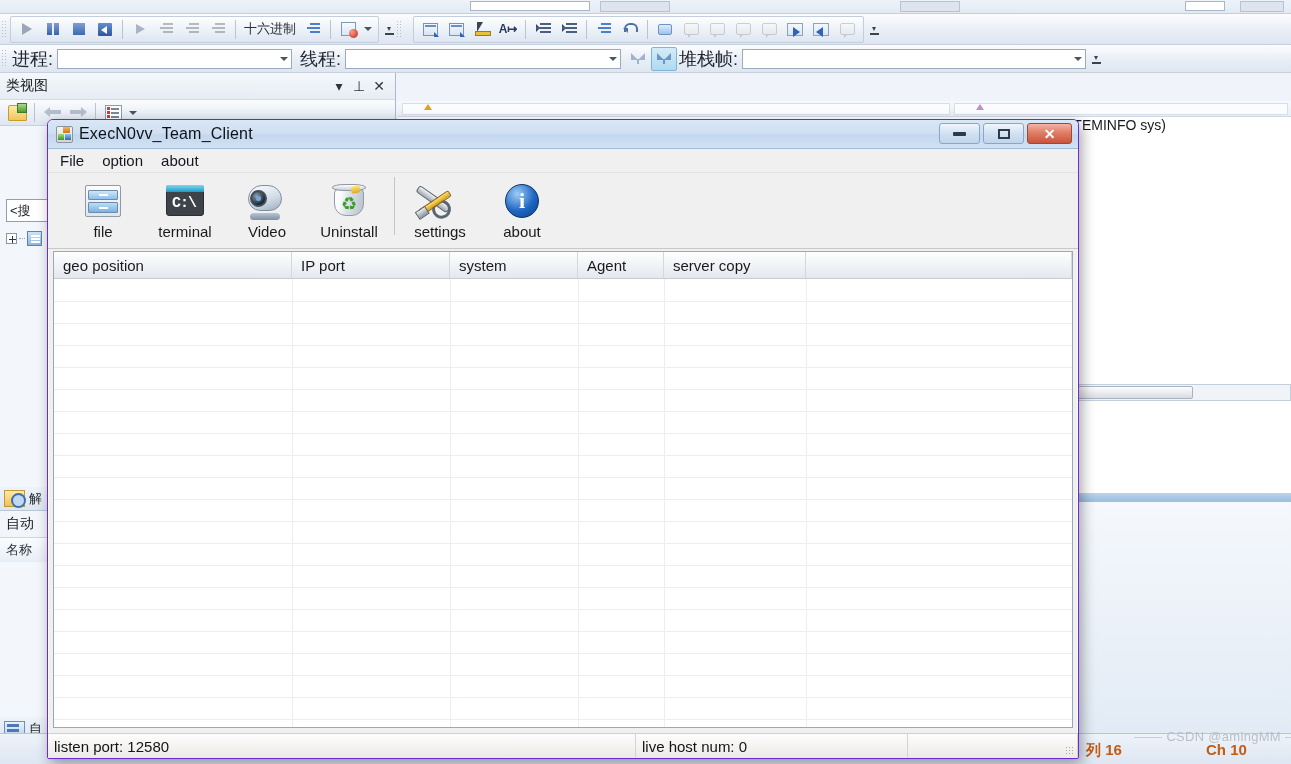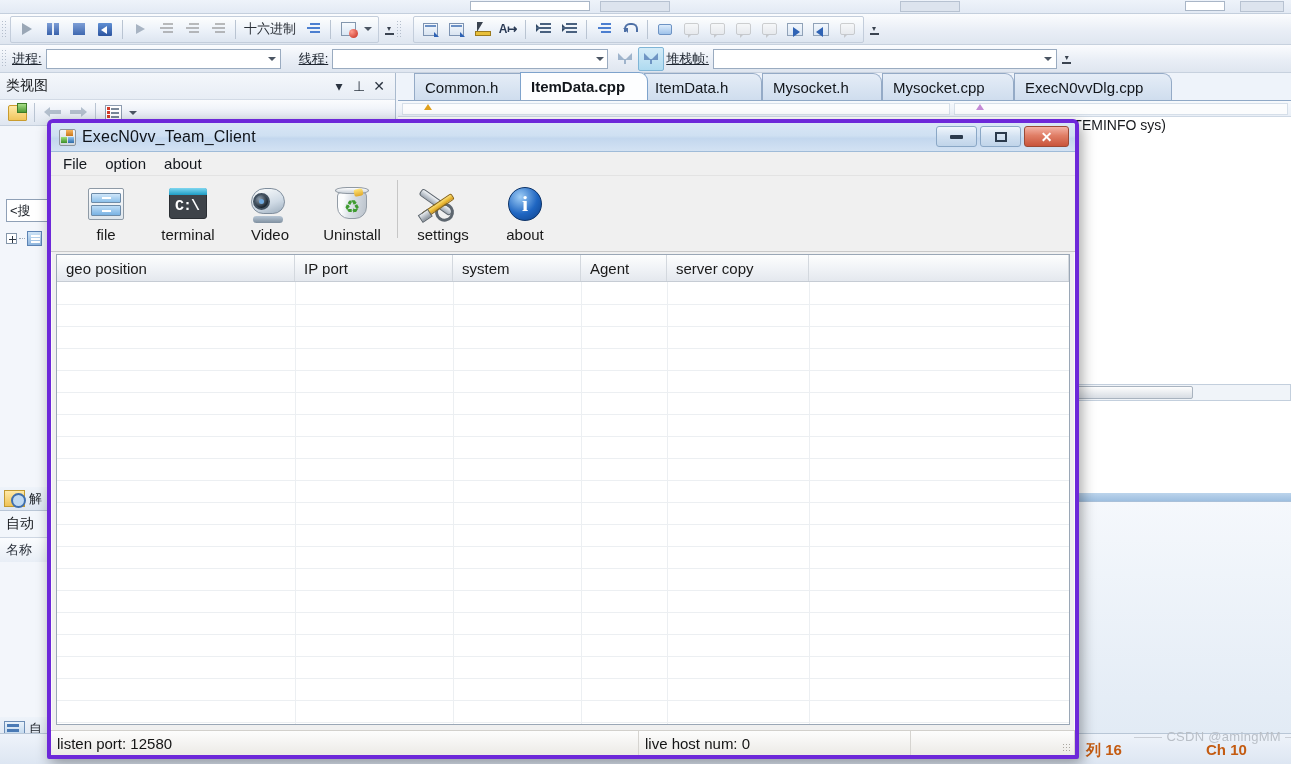--- a/index.html
+++ b/index.html
@@ -99,21 +99,21 @@
   .i-cursor:before{content:"";position:absolute;left:2px;top:0;width:0;height:0;
      border-left:6px solid #3a4350;border-top:0 solid transparent;border-bottom:10px solid transparent;}
   .i-cursor:after{content:"";position:absolute;left:0;bottom:0;width:14px;height:3px;background:#e8c03a;border:1px solid #9c7b1e;}
   .i-gridwin{width:15px;height:13px;background:linear-gradient(#f4f8fd,#d9e4f1);border:1px solid #7d93b2;position:relative;}
   .i-gridwin:after{content:"";position:absolute;left:1px;top:1px;right:1px;height:2px;background:#6a8fc4;}
   .i-gridwin:before{content:"";position:absolute;right:-2px;bottom:-2px;width:0;height:0;
      border-left:5px solid #2f63b5;border-top:5px solid transparent;}
 
   
   #tbrow2 { top: 45px; height: 28px; }
-  .lbl-cn { font-size:13px; color:#1f2630; white-space:nowrap; padding:0 4px 0 2px;text-decoration:underline;}
+  .lbl-cn { font-size:18px; color:#1f2630; white-space:nowrap; padding:0 4px 0 2px;}
   .combo {
     height:20px; background:#fff; border:1px solid #9aabc0;
     display:flex; align-items:center; justify-content:flex-end;
   }
   .combo .cb-arrow{
     width:15px;height:18px;display:flex;align-items:center;justify-content:center;
   }
   .caret-dn{width:0;height:0;border-left:4px solid transparent;border-right:4px solid transparent;border-top:4px solid #4b5563;}
   .funnel{width:14px;height:13px;position:relative;}
   .funnel:before{content:"";position:absolute;left:0;top:1px;width:0;height:0;
@@ -272,21 +272,21 @@
     white-space:nowrap;
   }
   .watermark:before,.watermark:after{
     content:""; position:absolute; top:50%; width:28px;height:1px;background:#c9ced6;
   }
   .watermark:before{left:-32px;} .watermark:after{right:-32px;}
 
   
   #dlg{
     position:absolute; left:47px; top:119px; width:1032px; height:640px;
-    border:4px solid #6d28d9;
+    border:1px solid #6d28d9;
     border-radius:6px 6px 2px 2px;
     background:#f0f0f0;
     box-shadow: 0 0 0 1px rgba(255,255,255,.7) inset, 3px 5px 14px rgba(0,0,0,.35);
     overflow:hidden;
   }
   .dlg-titlebar{
     height:29px;
     background:linear-gradient(#d9e7f6 0%,#cfe0f2 45%,#c3d7ee 55%,#d3e2f3 100%);
     display:flex;align-items:center;
     border-bottom:1px solid #9fbbd8;
@@ -594,21 +594,21 @@
   </div>
 
   <div class="toolbar-row" id="tbrow2">
     <div class="grip"></div>
     <div class="lbl-cn">进程:</div>
     <div class="combo" style="width:235px">
       <span class="cb-arrow">
           <span class="caret-dn"></span>
         </span>
     </div>
-    <div class="lbl-cn" style="margin-left:16px">线程:</div>
+    <div class="lbl-cn" style="margin-left:6px">线程:</div>
     <div class="combo" style="width:276px">
       <span class="cb-arrow">
           <span class="caret-dn"></span>
         </span>
     </div>
     <div class="tbtn" style="margin-left:4px">
         <span class="funnel"></span>
       </div>
     <div class="tbtn" style="background:linear-gradient(#d5ecf8,#aedaf0);border:1px solid #7fb5d6;">
         <span class="funnel on"></span>
@@ -671,40 +671,20 @@
     </div>
   </div>
 
   <div class="dock3">
     <div class="dock3-tab">
       <span class="autoic"></span>
       <span>自</span>
     </div>
   </div>
 
-  <div class="tabstrip">
-    <div class="tab" style="left:16px;  width:118px;">
-        <span>Common.h</span>
-      </div>
-    <div class="tab" style="left:246px; width:118px;">
-        <span>ItemData.h</span>
-      </div>
-    <div class="tab" style="left:364px; width:120px;">
-        <span>Mysocket.h</span>
-      </div>
-    <div class="tab" style="left:484px; width:132px;">
-        <span>Mysocket.cpp</span>
-      </div>
-    <div class="tab" style="left:616px; width:158px;">
-        <span>ExecN0vvDlg.cpp</span>
-      </div>
-    <div class="tab active" style="left:122px; width:128px;">
-        <span>ItemData.cpp</span>
-      </div>
-  </div>
 
   <div class="editor">
     <div class="ed-split">
       <div class="pane" style="left:4px;width:548px;"></div>
       <div class="pane" style="left:556px;width:334px;"></div>
       <span class="tri-up" style="left:26px;top:3px;border-bottom:6px solid #e0a11e;"></span>
       <span class="tri-up" style="left:578px;top:3px;border-bottom:6px solid #c48ad6;"></span>
     </div>
     <div class="code-text" style="left:666px;top:16px;">STEMINFO sys)</div>
   </div>

